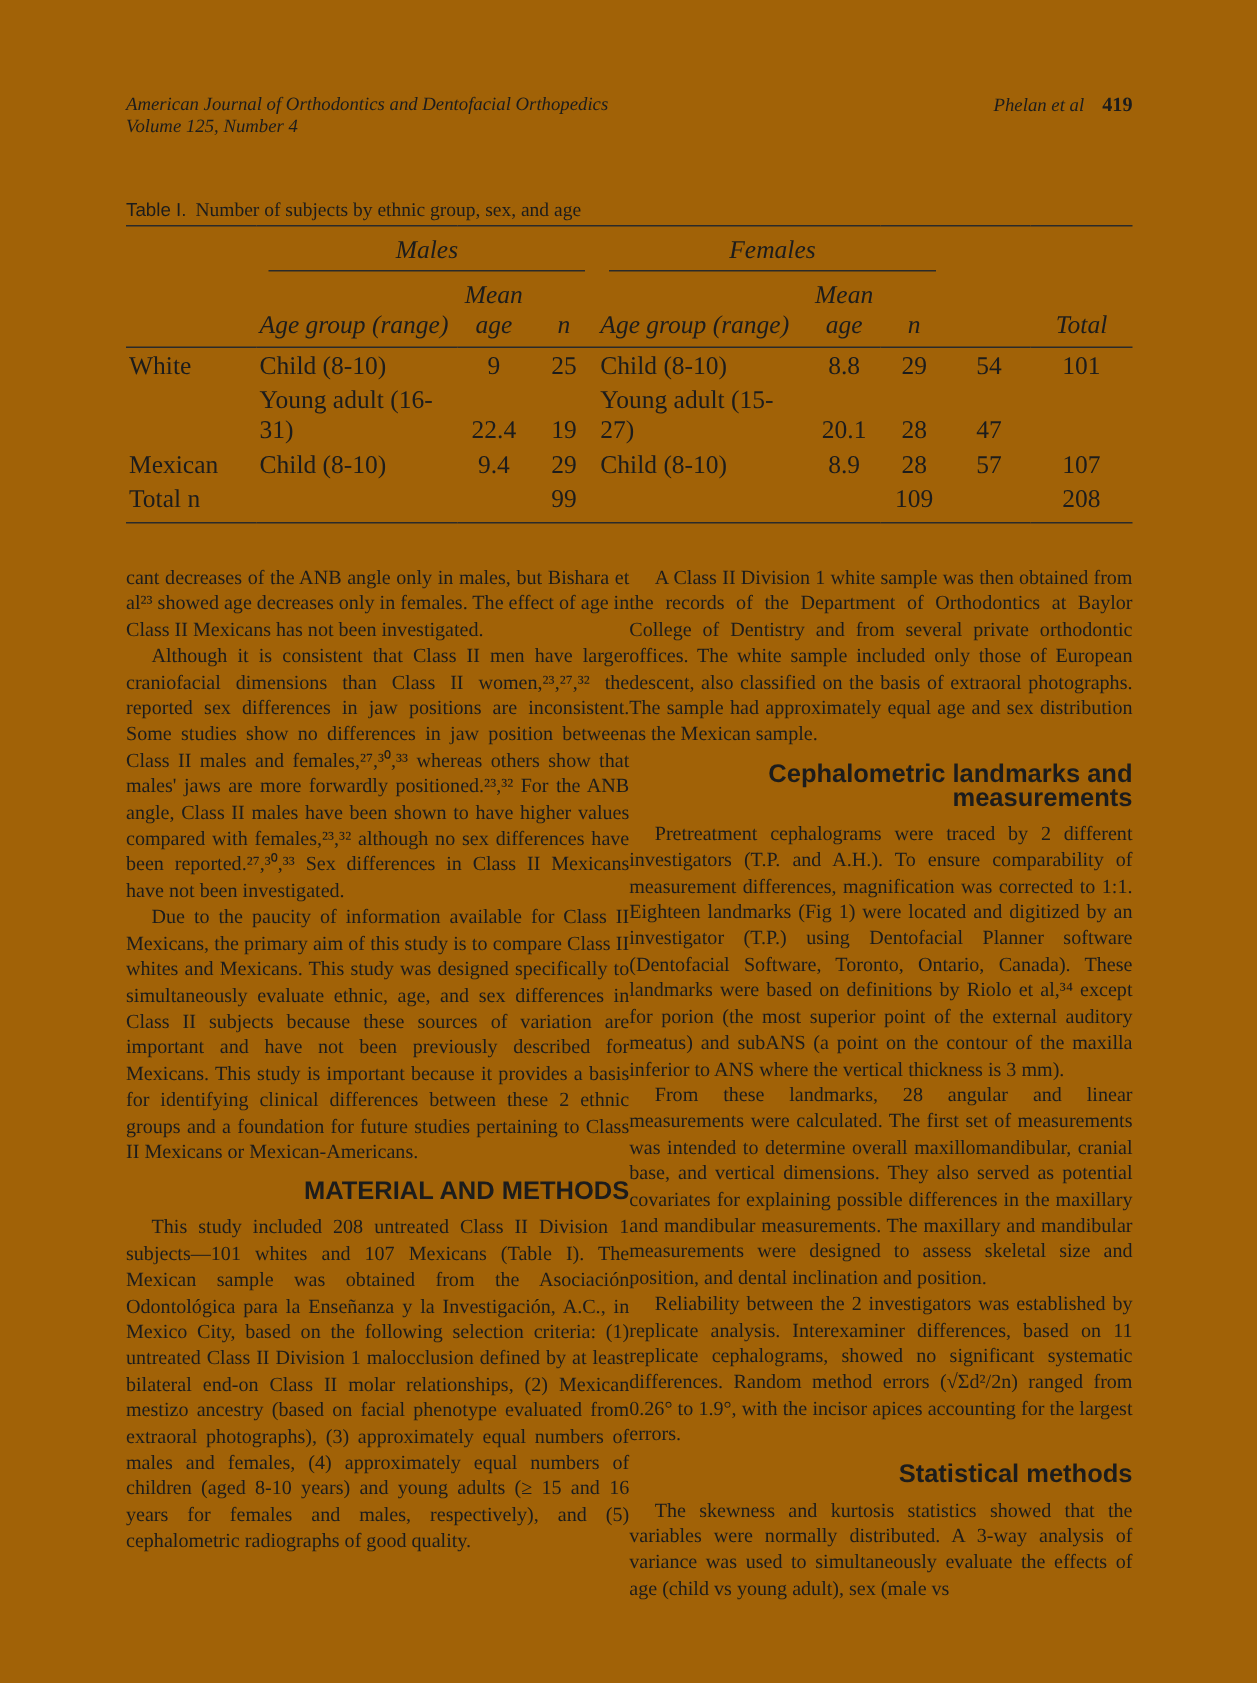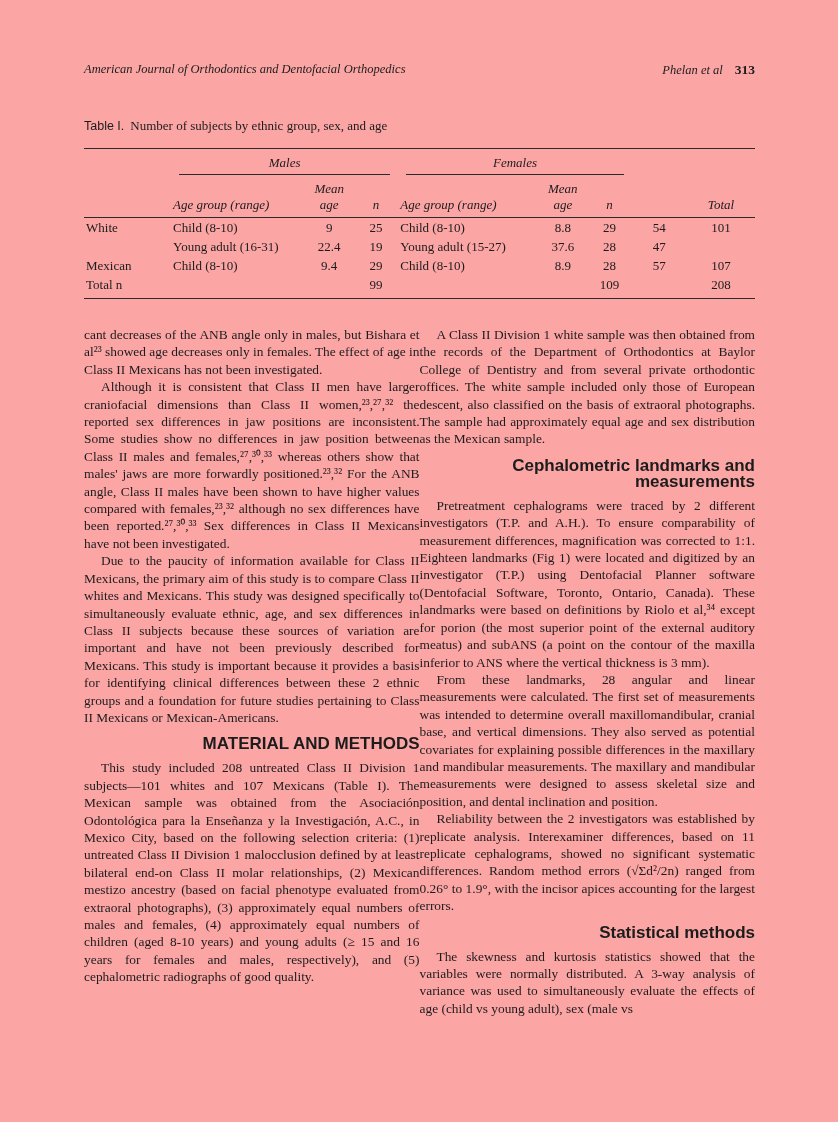--- a/index.html
+++ b/index.html
@@ -6,41 +6,41 @@
   html,body { background:#ffffff; }
   body {
     width:838px; height:1122px;
     font-family:"Liberation Serif", serif;
     color:#1c1c1c;
     overflow:hidden;
   }
   .page {
     width:838px; height:1122px;
     padding:62px 83px 0 84px;
-    background:#fca5a5;
+    background:#a16207;
     position:relative;
   }
 
   
   .runhead { display:flex; justify-content:space-between; align-items:flex-start; }
   .runhead-left { font-style:italic; font-size:12.5px; line-height:15px; }
   .runhead-right { font-size:12.5px; white-space:nowrap; }
   .runhead-right .authors { font-style:italic; }
   .runhead-right .pageno { font-style:normal; font-weight:bold; font-size:13.5px; margin-left:12px; }
 
   
   .table-caption { margin-top:40px; font-size:13px; }
   .table-caption .tlabel { font-family:"Liberation Sans", sans-serif; font-weight:normal; font-size:12.5px; margin-right:6px; }
 
   
   table.subjects {
     width:100%;
     border-collapse:collapse;
-    margin-top:14px;
-    font-size:13px;
+    margin-top:2px;
+    font-size:17px;
     border-top:1.6px solid #2a2a2a;
     border-bottom:1.6px solid #2a2a2a;
   }
   table.subjects td, table.subjects th { font-weight:normal; vertical-align:bottom; padding:1px 2px; }
   tr.groups th { padding-top:6px; }
   tr.groups .gspan {
     display:block; text-align:center; font-style:italic;
     border-bottom:1px solid #2a2a2a; padding-bottom:3px; margin:0 6px;
   }
   tr.colheads th { font-style:italic; padding-top:5px; padding-bottom:4px; border-bottom:1.2px solid #2a2a2a; }
@@ -65,23 +65,24 @@
   }
 </style>
 </head>
 <body>
 
 <div class="page">
 
   <div class="runhead">
     <div class="runhead-left">
       <div>American Journal of Orthodontics and Dentofacial Orthopedics</div>
+      <div>Volume 125, Number 4</div>
     </div>
     <div class="runhead-right">
-      <span class="authors">Phelan et al</span><span class="pageno">313</span>
+      <span class="authors">Phelan et al</span><span class="pageno">419</span>
     </div>
   </div>
 
   <div class="table-caption">
     <span class="tlabel">Table I.</span><span>Number of subjects by ethnic group, sex, and age</span>
   </div>
 
   <table class="subjects">
     <colgroup>
       <col style="width:82px">
@@ -128,21 +129,21 @@
       <td class="num">29</td>
       <td class="num">54</td>
       <td class="num">101</td>
     </tr>
     <tr class="datarow">
       <td class="lbl"></td>
       <td class="grp">Young adult (16-31)</td>
       <td class="num">22.4</td>
       <td class="num">19</td>
       <td class="grp">Young adult (15-27)</td>
-      <td class="num">37.6</td>
+      <td class="num">20.1</td>
       <td class="num">28</td>
       <td class="num">47</td>
       <td class="num"></td>
     </tr>
     <tr class="datarow">
       <td class="lbl">Mexican</td>
       <td class="grp">Child (8-10)</td>
       <td class="num">9.4</td>
       <td class="num">29</td>
       <td class="grp">Child (8-10)</td>

